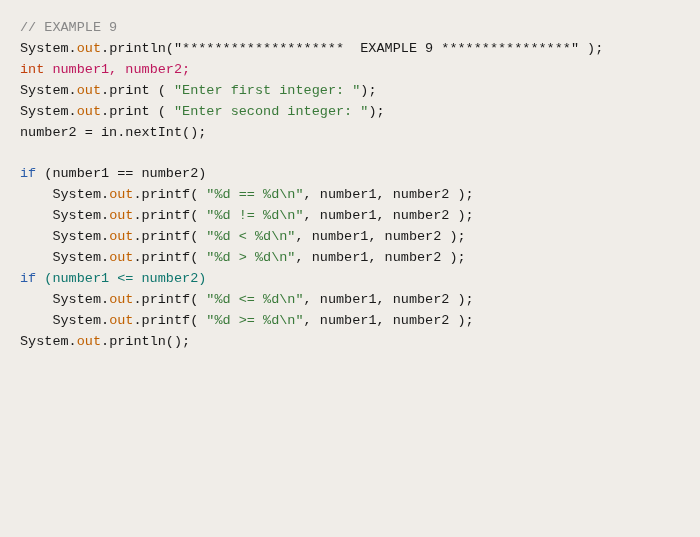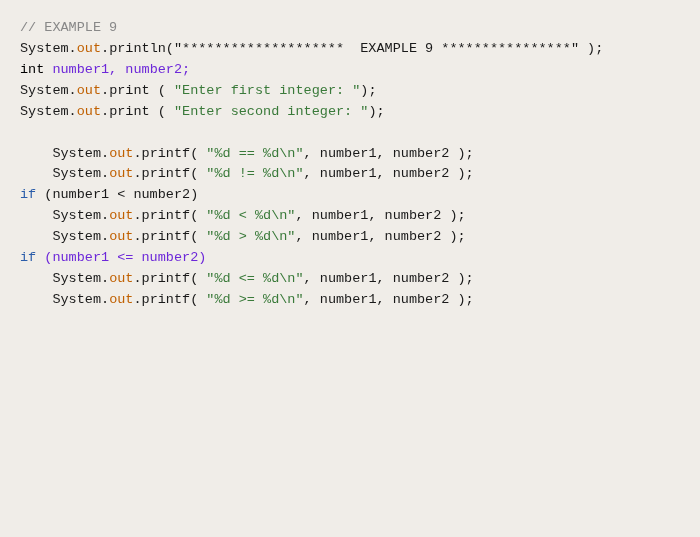--- a/index.html
+++ b/index.html
@@ -32,44 +32,46 @@
   </style>
 </head>
 <body>
 
 <div class="code-container">
 
   <span class="line"><span style="color:#888">// EXAMPLE 9</span></span>
 
   <span class="line"><span style="color:#1a1a1a">System</span><span style="color:#1a1a1a">.</span><span style="color:#c06000">out</span><span style="color:#1a1a1a">.println("********************  EXAMPLE 9 ****************" );</span></span>
 
-  <span class="line"><span style="color:#000000">int</span><span style="color:#6d28d9"> number1, number2;</span></span>
+  <span class="line"><span style="color:#c2410c">int</span><span style="color:#be185d"> number1, number2;</span></span>
 
   <span class="line"><span style="color:#1a1a1a">System</span><span style="color:#1a1a1a">.</span><span style="color:#c06000">out</span><span style="color:#1a1a1a">.print ( </span><span style="color:#3a7a3a">"Enter first integer: "</span><span style="color:#1a1a1a">);</span></span>
 
 
   <span class="line"><span style="color:#1a1a1a">System</span><span style="color:#1a1a1a">.</span><span style="color:#c06000">out</span><span style="color:#1a1a1a">.print ( </span><span style="color:#3a7a3a">"Enter second integer: "</span><span style="color:#1a1a1a">);</span></span>
 
+  <span class="line"><span style="color:#1a1a1a">number2 = in.nextInt();</span></span>
 
   <span class="line">&nbsp;</span>
 
+  <span class="line"><span style="color:#2b5daa">if</span><span style="color:#1a1a1a"> (number1 == number2)</span></span>
 
   <span class="line">    <span style="color:#1a1a1a">System</span><span style="color:#1a1a1a">.</span><span style="color:#c06000">out</span><span style="color:#1a1a1a">.printf( </span><span style="color:#3a7a3a">"%d == %d\n"</span><span style="color:#1a1a1a">, number1, number2 );</span></span>
 
 
   <span class="line">    <span style="color:#1a1a1a">System</span><span style="color:#1a1a1a">.</span><span style="color:#c06000">out</span><span style="color:#1a1a1a">.printf( </span><span style="color:#3a7a3a">"%d != %d\n"</span><span style="color:#1a1a1a">, number1, number2 );</span></span>
 
-  <span class="line"><span style="color:#2b5daa">if</span><span style="color:#1a1a1a"> (number1 &lt; number2)</span></span>
 
   <span class="line">    <span style="color:#1a1a1a">System</span><span style="color:#1a1a1a">.</span><span style="color:#c06000">out</span><span style="color:#1a1a1a">.printf( </span><span style="color:#3a7a3a">"%d &lt; %d\n"</span><span style="color:#1a1a1a">, number1, number2 );</span></span>
 
 
   <span class="line">    <span style="color:#1a1a1a">System</span><span style="color:#1a1a1a">.</span><span style="color:#c06000">out</span><span style="color:#1a1a1a">.printf( </span><span style="color:#3a7a3a">"%d &gt; %d\n"</span><span style="color:#1a1a1a">, number1, number2 );</span></span>
 
-  <span class="line"><span style="color:#2b5daa">if</span><span style="color:#6d28d9"> (number1 &lt;= number2)</span></span>
+  <span class="line"><span style="color:#2b5daa">if</span><span style="color:#0f766e"> (number1 &lt;= number2)</span></span>
 
   <span class="line">    <span style="color:#1a1a1a">System</span><span style="color:#1a1a1a">.</span><span style="color:#c06000">out</span><span style="color:#1a1a1a">.printf( </span><span style="color:#3a7a3a">"%d &lt;= %d\n"</span><span style="color:#1a1a1a">, number1, number2 );</span></span>
 
 
   <span class="line">    <span style="color:#1a1a1a">System</span><span style="color:#1a1a1a">.</span><span style="color:#c06000">out</span><span style="color:#1a1a1a">.printf( </span><span style="color:#3a7a3a">"%d &gt;= %d\n"</span><span style="color:#1a1a1a">, number1, number2 );</span></span>
 
+  <span class="line"><span style="color:#1a1a1a">System</span><span style="color:#1a1a1a">.</span><span style="color:#c06000">out</span><span style="color:#1a1a1a">.println();</span></span>
 
 </div>
 
 </body></html>

